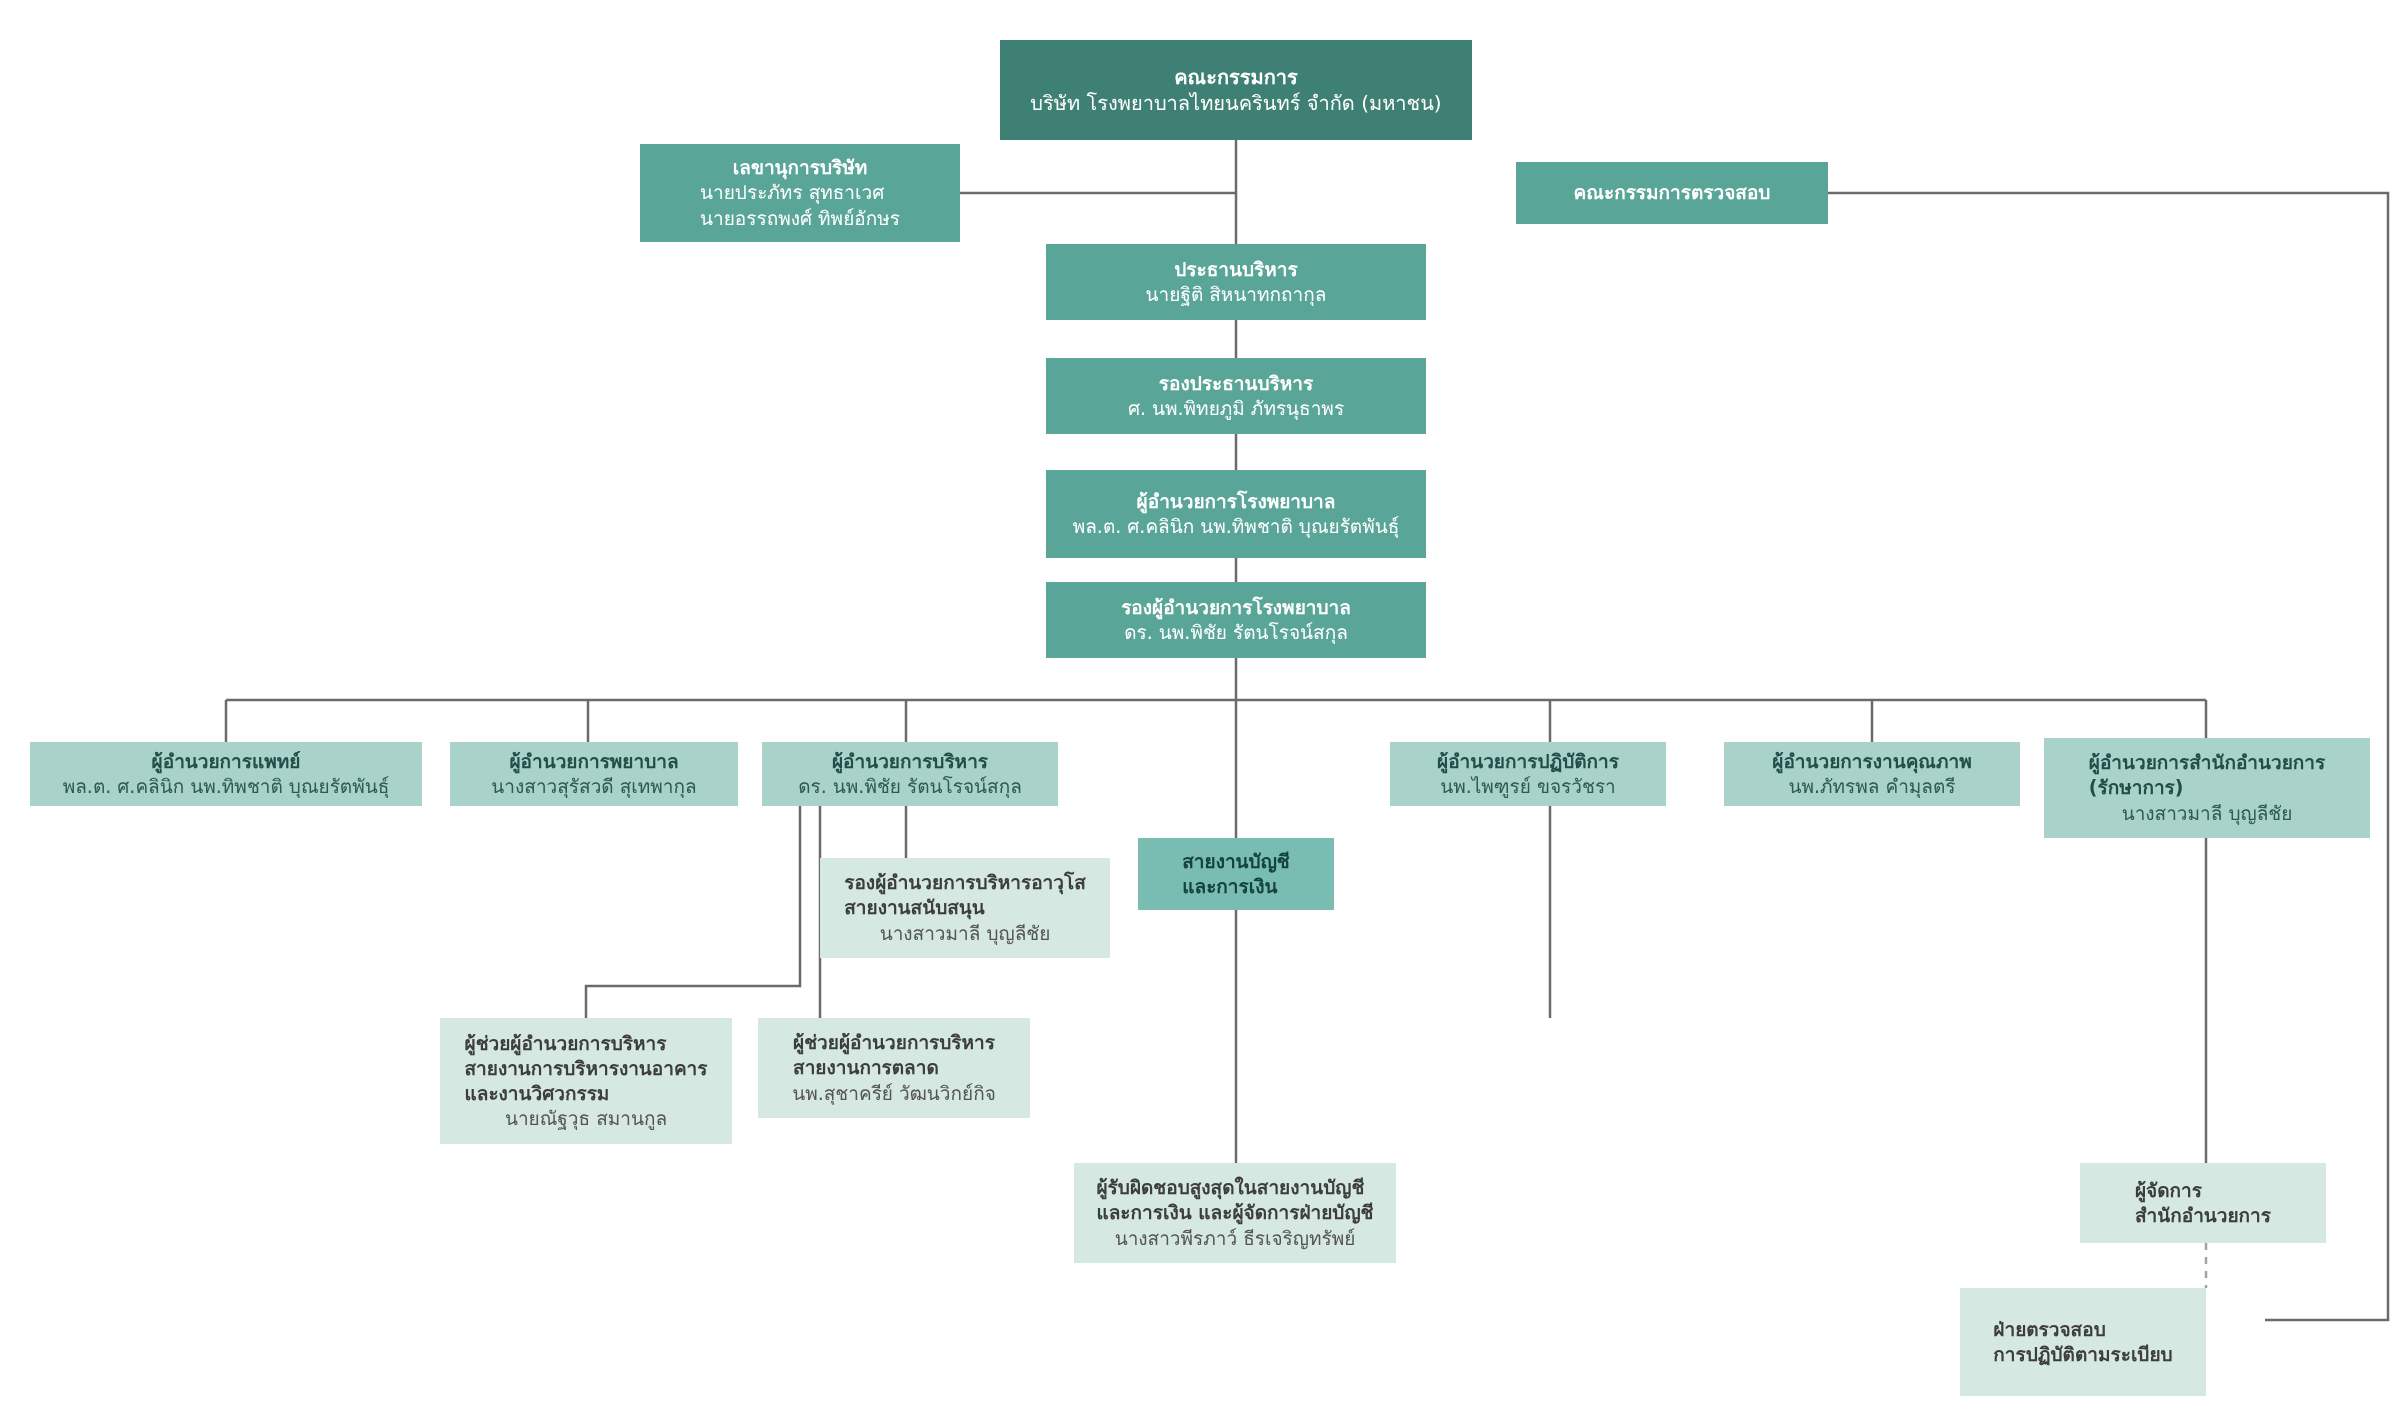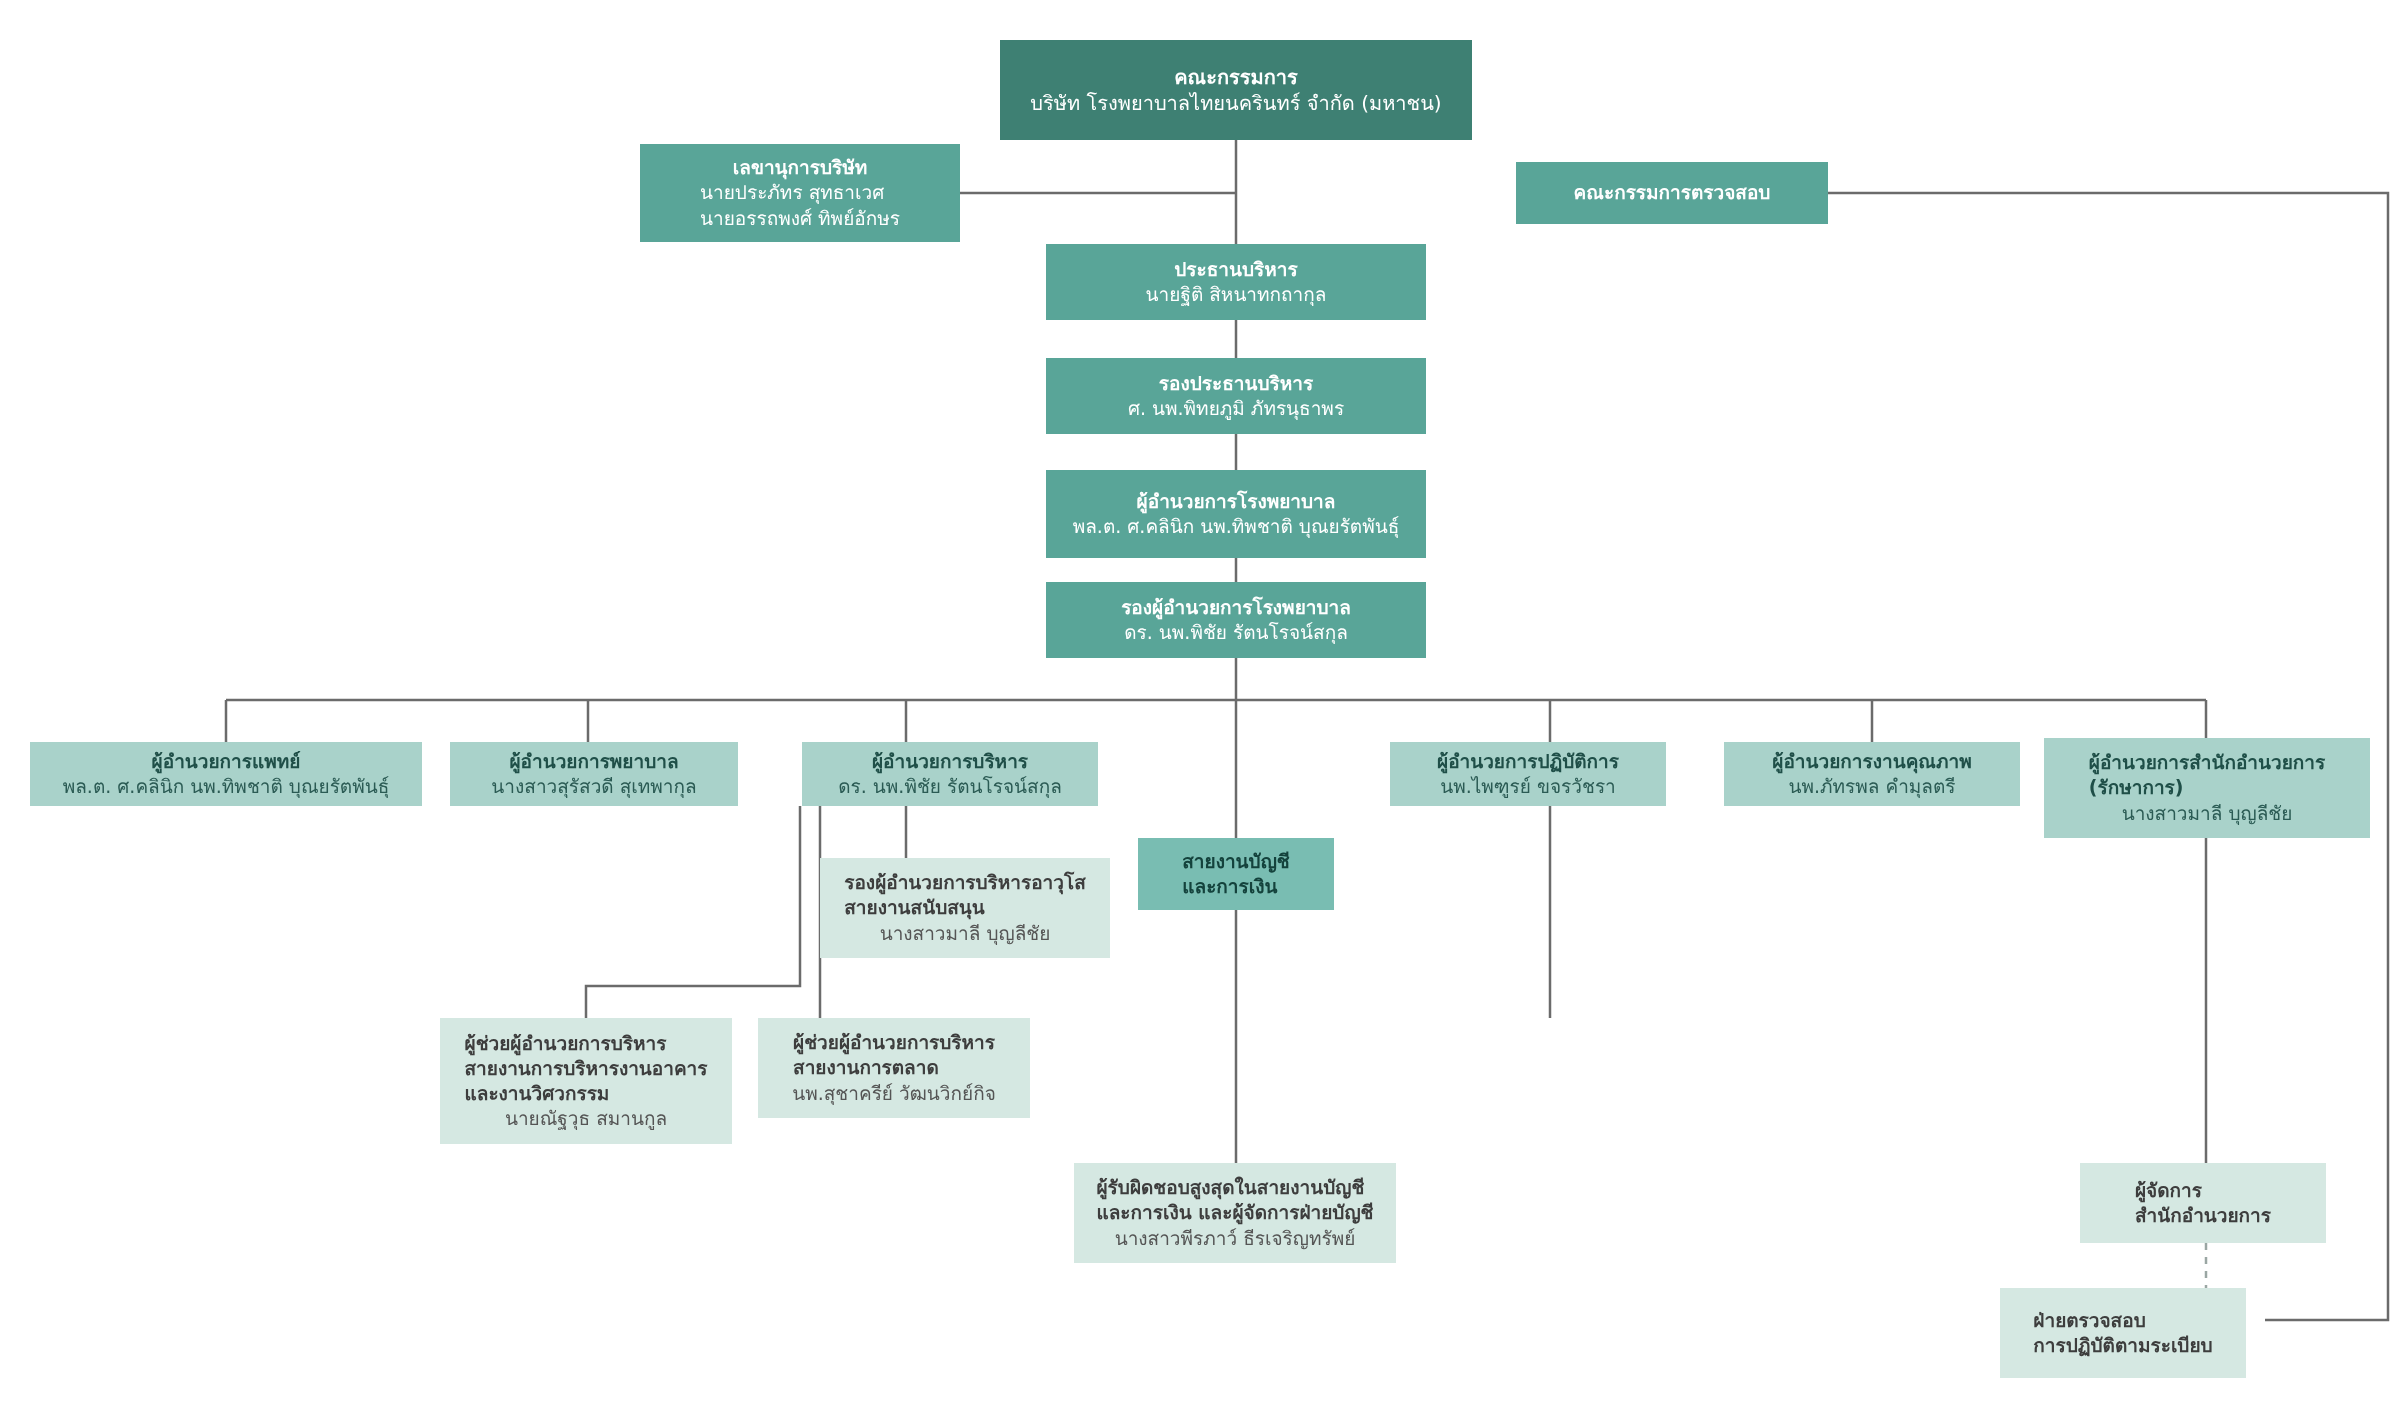--- a/index.html
+++ b/index.html
@@ -157,21 +157,21 @@
   <div class="node lvl-dir" style="left:30px; top:742px; width:392px; height:64px;">
     <div class="title">ผู้อำนวยการแพทย์</div>
     <div class="person">พล.ต. ศ.คลินิก นพ.ทิพชาติ บุณยรัตพันธุ์</div>
   </div>
 
   <div class="node lvl-dir" style="left:450px; top:742px; width:288px; height:64px;">
     <div class="title">ผู้อำนวยการพยาบาล</div>
     <div class="person">นางสาวสุรัสวดี สุเทพากุล</div>
   </div>
 
-  <div class="node lvl-dir" style="left:762px; top:742px; width:296px; height:64px;margin-left:40px;">
+  <div class="node lvl-dir" style="left:762px; top:742px; width:296px; height:64px;">
     <div class="title">ผู้อำนวยการบริหาร</div>
     <div class="person">ดร. นพ.พิชัย รัตนโรจน์สกุล</div>
   </div>
 
   <div class="node lvl-dir" style="left:1390px; top:742px; width:276px; height:64px;">
     <div class="title">ผู้อำนวยการปฏิบัติการ</div>
     <div class="person">นพ.ไพฑูรย์ ขจรวัชรา</div>
   </div>
 
   <div class="node lvl-dir" style="left:1724px; top:742px; width:296px; height:64px;">
@@ -214,18 +214,18 @@
     <div class="title">ผู้รับผิดชอบสูงสุดในสายงานบัญชี
 และการเงิน และผู้จัดการฝ่ายบัญชี</div>
     <div class="person">นางสาวพีรภาว์ ธีรเจริญทรัพย์</div>
   </div>
 
   <div class="node lvl-unit" style="left:2080px; top:1163px; width:246px; height:80px;">
     <div class="title">ผู้จัดการ
 สำนักอำนวยการ</div>
   </div>
 
-  <div class="node lvl-unit" style="left:2000px; top:1288px; width:246px; height:90px;">
+  <div class="node lvl-unit" style="left:1960px; top:1288px; width:246px; height:108px;">
     <div class="title">ฝ่ายตรวจสอบ
 การปฏิบัติตามระเบียบ</div>
   </div>
 
 </div>
 
 </body></html>

